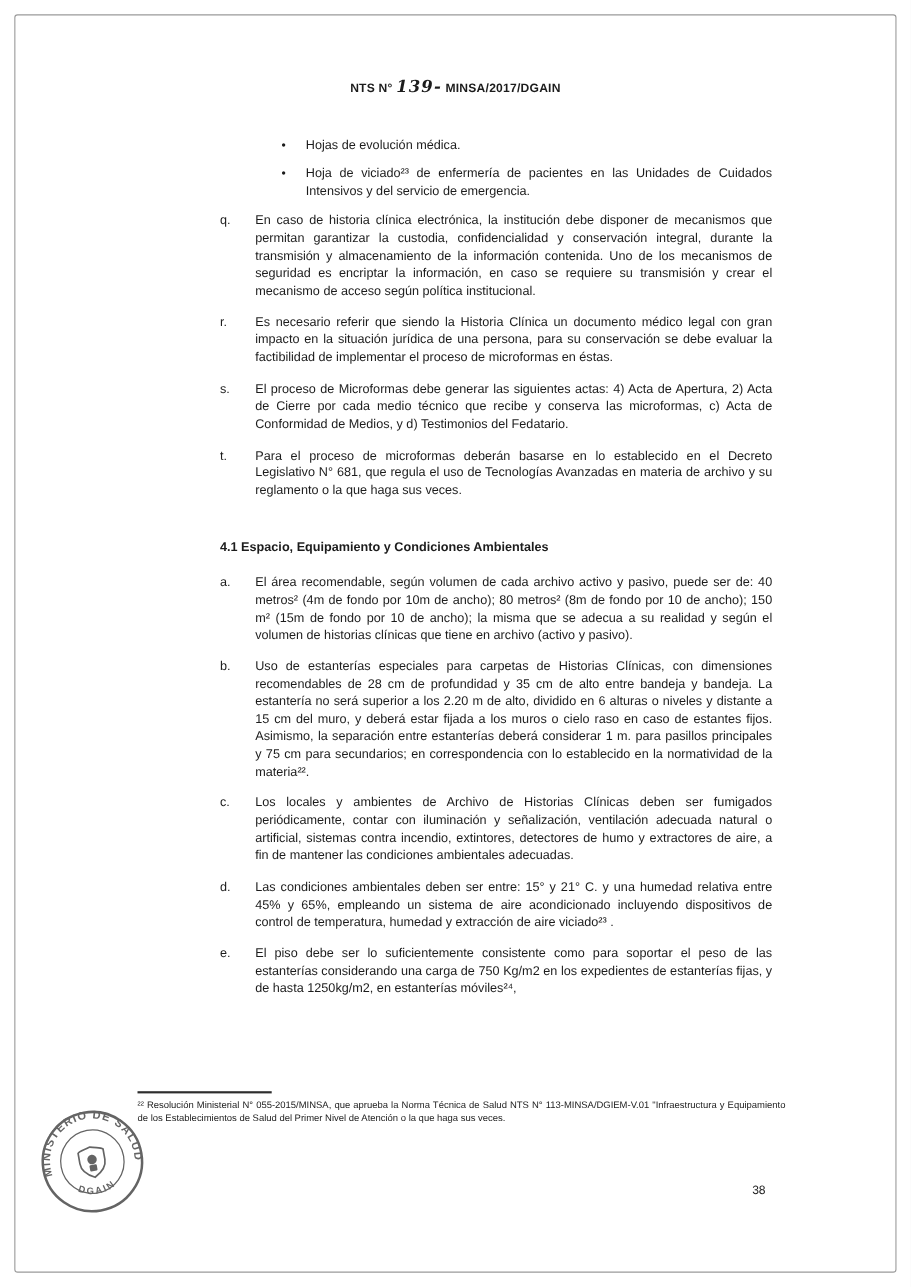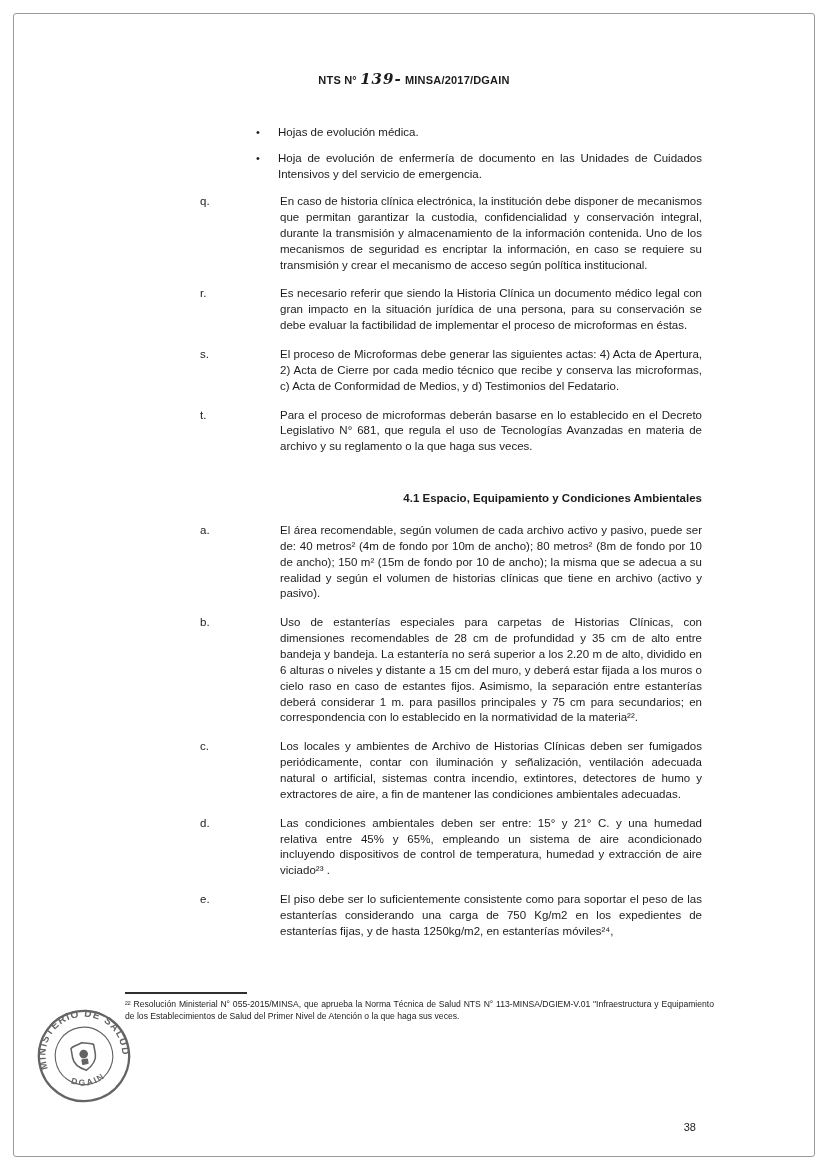--- a/index.html
+++ b/index.html
@@ -26,35 +26,35 @@
   .content{
     margin:34px 126px 0 200px;
     font-size:11.5px; line-height:1.38; text-align:justify;
   }
   .bullet-list{ margin-left:56px; }
   .bullet-item{ display:flex; margin-bottom:11px; }
   .bullet-dot{ flex:0 0 22px; font-size:11px; }
   .bullet-text{ flex:1; }
   .item{ display:flex; margin-bottom:13px; margin-top:2px; }
   .item-label{ flex:0 0 32px; }
-  .item-text{ flex:1;margin-left:48px; }
+  .item-text{ flex:1; }
   .section-heading{
-    font-weight:bold; text-align:right;
+    font-weight:bold; text-align:left;
     margin:36px 0 16px 0; font-size:11.5px;
   }
   .footnotes{
     position:absolute; left:125px; right:114px; top:992px;
     font-size:8.6px; line-height:1.34; text-align:justify; color:#222;
   }
   .footnote-rule{
     width:122px; height:0; border-top:2px solid #2e2e2e; margin-bottom:5px;
   }
   .footnote{ margin-bottom:1px; }
   .page-number{
-    position:absolute; right:132px; top:1076px; font-size:11px; color:#1c1c1c;margin-top:45px;
+    position:absolute; right:132px; top:1076px; font-size:11px; color:#1c1c1c;
   }
   .seal{
     position:absolute; left:36px; top:1006px; width:96px; height:100px;
     opacity:.85; transform:rotate(-10deg);
   }
 </style>
 </head>
 <body>
 
 <div class="page-border"></div>
@@ -67,21 +67,21 @@
 
 <div class="content">
 
   <div class="bullet-list">
     <div class="bullet-item">
       <span class="bullet-dot">•</span>
       <span class="bullet-text">Hojas de evolución médica.</span>
     </div>
     <div class="bullet-item">
       <span class="bullet-dot">•</span>
-      <span class="bullet-text">Hoja de evolución de enfermería de documento en las Unidades de Cuidados Intensivos y del servicio de emergencia.</span>
+      <span class="bullet-text">Hoja de viciado²³ de enfermería de pacientes en las Unidades de Cuidados Intensivos y del servicio de emergencia.</span>
     </div>
   </div>
 
   <div class="item">
     <span class="item-label">q.</span>
     <span class="item-text">En caso de historia clínica electrónica, la institución debe disponer de mecanismos que permitan garantizar la custodia, confidencialidad y conservación integral, durante la transmisión y almacenamiento de la información contenida. Uno de los mecanismos de seguridad es encriptar la información, en caso se requiere su transmisión y crear el mecanismo de acceso según política institucional.</span>
   </div>
   <div class="item">
     <span class="item-label">r.</span>
     <span class="item-text">Es necesario referir que siendo la Historia Clínica un documento médico legal con gran impacto en la situación jurídica de una persona, para su conservación se debe evaluar la factibilidad de implementar el proceso de microformas en éstas.</span>

